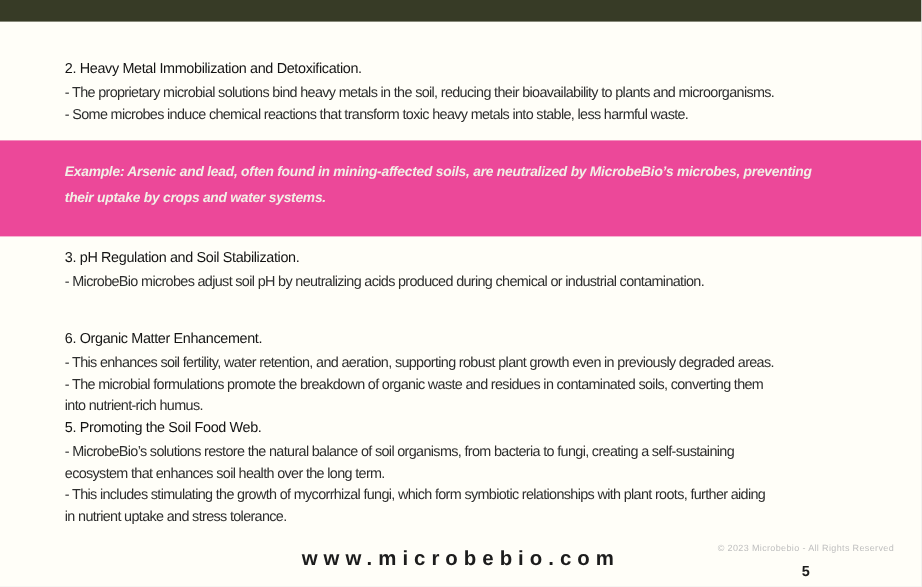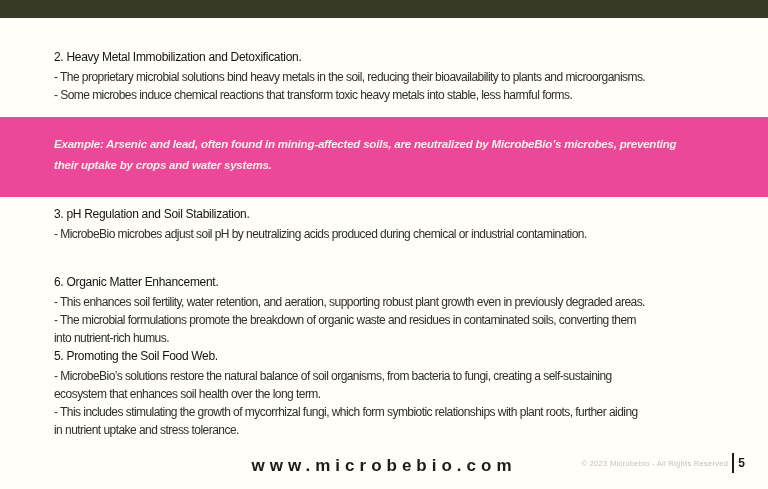--- a/index.html
+++ b/index.html
@@ -72,20 +72,21 @@
     white-space: nowrap;
   }
   .footer-right {
     position: absolute;
     top: 452px;
     right: 23px;
     height: 22px;
     display: flex;
     align-items: center;
     gap: 4px;
+    flex-direction: column;
   }
   .copyright {
     font-size: 7.5px;
     color: #BFBFBF;
     letter-spacing: 0.3px;
     white-space: nowrap;
   }
   .footer-divider {
     width: 2px;
     height: 20px;
@@ -100,21 +101,21 @@
 </head>
 <body>
 
 <div class="page">
 
   <div class="top-bar"></div>
 
   <div class="sec sec-1">
     <h2>2. Heavy Metal Immobilization and Detoxification.</h2>
     <p>- The proprietary microbial solutions bind heavy metals in the soil, reducing their bioavailability to plants and microorganisms.</p>
-    <p>- Some microbes induce chemical reactions that transform toxic heavy metals into stable, less harmful forms.</p>
+    <p>- Some microbes induce chemical reactions that transform toxic heavy metals into stable, less harmful waste.</p>
   </div>
 
   <div class="band">
     <p class="band-text">Example: Arsenic and lead, often found in mining-affected soils, are neutralized by MicrobeBio’s microbes, preventing
 their uptake by crops and water systems.</p>
   </div>
 
   <div class="sec sec-2">
     <h2>3. pH Regulation and Soil Stabilization.</h2>
     <p>- MicrobeBio microbes adjust soil pH by neutralizing acids produced during chemical or industrial contamination.</p>

